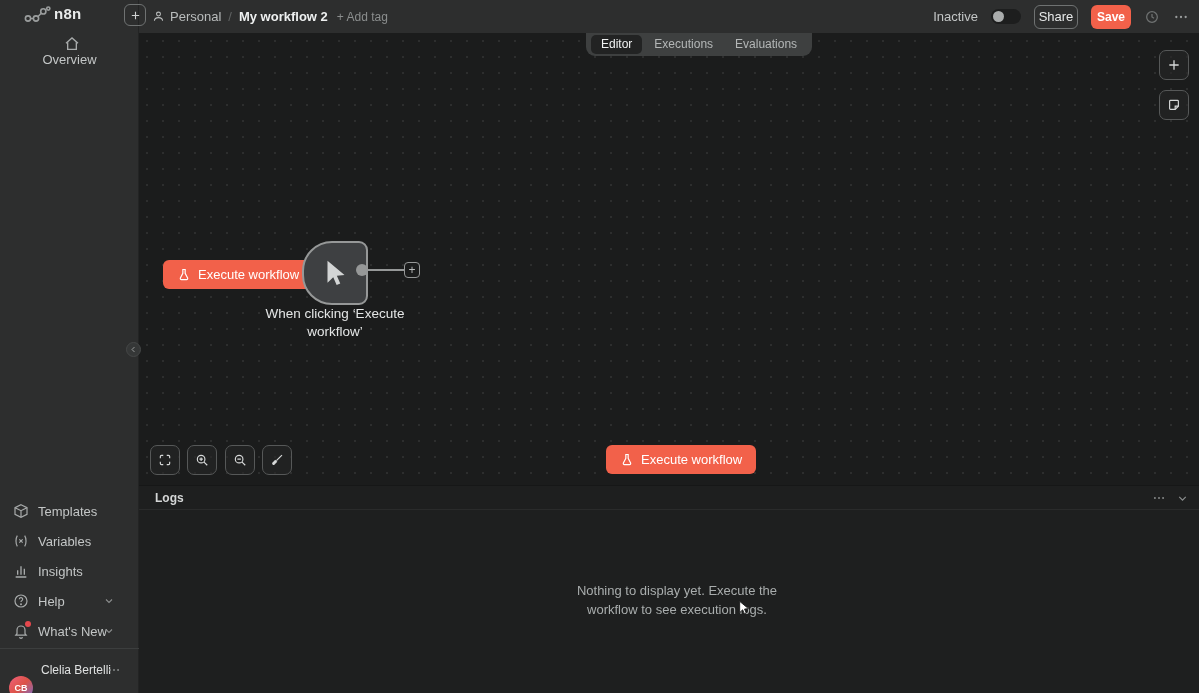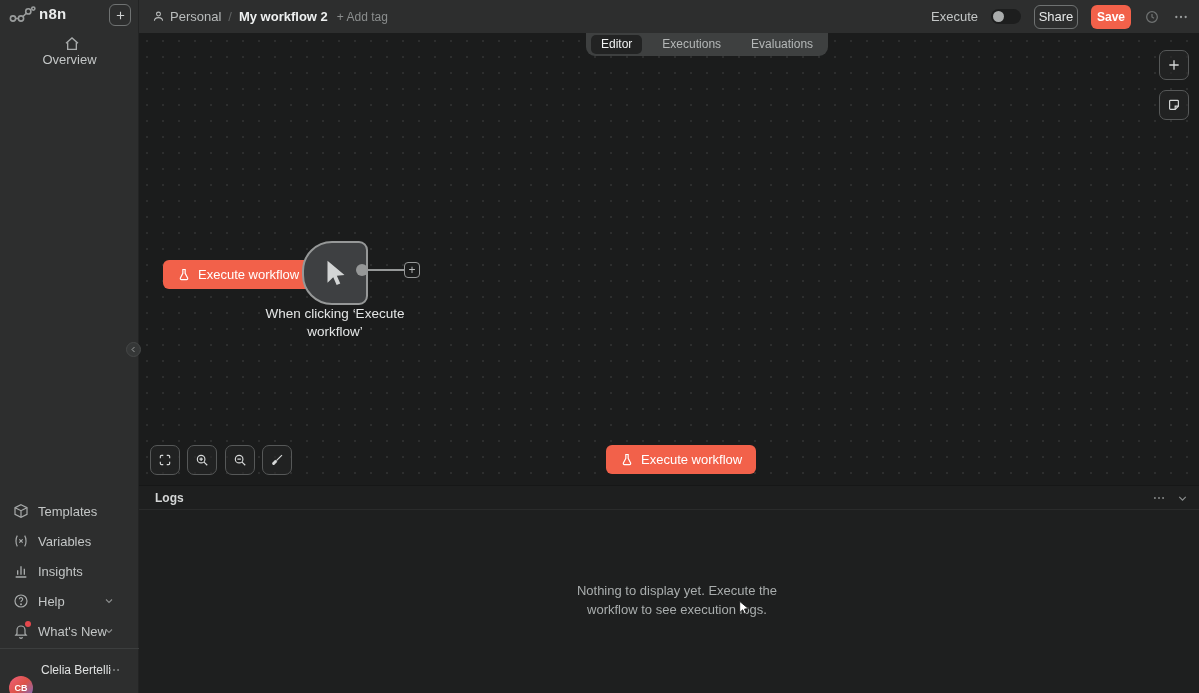--- a/index.html
+++ b/index.html
@@ -3,21 +3,21 @@
 <meta charset="utf-8">
 <style>
   * { margin:0; padding:0; box-sizing:border-box; }
   html,body { width:1199px; height:693px; background:#1b1c1c; overflow:hidden;
     font-family:"Liberation Sans", sans-serif; }
   svg { display:block; }
 
   
   #sidebar { position:absolute; left:0; top:0; width:139px; height:693px;
     background:#2d2e2e; border-right:1px solid #232424; z-index:5; }
-  .logo-row { position:absolute; left:1px; top:0; width:139px; height:30px; }
+  .logo-row { position:absolute; left:16px; top:0; width:139px; height:30px; }
   .logo-mark { position:absolute; left:8px; top:6px; color:#9a9d9d; }
   .logo-text { position:absolute; left:38px; top:5px; color:#e9ebeb; font-size:15px; font-weight:bold; letter-spacing:.3px; }
   .new-btn { position:absolute; left:108px; top:4px; width:22px; height:22px;
     border:1px solid #6f7272; border-radius:6px; background:transparent; color:#cfd1d1;
     display:flex; align-items:center; justify-content:center; cursor:pointer; }
   .side-item { position:absolute; left:0; width:139px; height:30px; display:flex; align-items:center;
     color:#c3c6c6; font-size:13px; cursor:pointer; }
   .side-item .ic { width:16px; height:16px; margin-left:13px; margin-right:9px; color:#a7aaaa; position:relative; flex:none; }
   .side-item .chev { position:absolute; right:24px; color:#8b8e8e; }
   .red-dot { position:absolute; right:-2px; top:-2px; width:6px; height:6px; border-radius:50%; background:#e5484d; }
@@ -44,21 +44,21 @@
   .toggle { width:30px; height:15px; border-radius:8px; background:#1d1e1e; position:relative; cursor:pointer; }
   .toggle .knob { position:absolute; left:2px; top:2px; width:11px; height:11px; border-radius:50%; background:#a9acac; }
   .btn { border-radius:6px; font-size:13px; height:24px; display:flex; align-items:center; justify-content:center;
     cursor:pointer; font-family:inherit; }
   .btn-share { border:1px solid #6f7272; background:transparent; color:#e6e8e8; width:44px; }
   .btn-save { border:none; background:#f2614a; color:#fff; width:40px; font-weight:bold; font-size:12px; }
   .icon-btn-flat { color:#6f7272; cursor:pointer; display:flex; align-items:center; }
 
   
   #tabbar { position:absolute; left:586px; top:33px; height:23px; background:#3e4040;
-    border-radius:0 0 9px 9px; display:flex; align-items:center; padding:0 5px; gap:10px; z-index:6; }
+    border-radius:0 0 9px 9px; display:flex; align-items:center; padding:0 5px; gap:2px; z-index:6; }
   .tab { font-size:12px; color:#b4b7b7; padding:2px 10px; border-radius:5px; cursor:pointer; line-height:15px; }
   .tab.active { background:#222323; color:#f0f2f2; }
 
   
   #canvas { position:absolute; left:139px; top:33px; width:1060px; height:452px; background:#1b1c1c;
     background-image:radial-gradient(circle,#2d2e2e 1px, transparent 1.2px); background-size:16px 16px; }
   .sq-btn { position:absolute; width:30px; height:30px; border:1px solid #565858; border-radius:7px;
     background:rgba(38,39,39,.6); color:#d7d9d9; display:flex; align-items:center; justify-content:center; cursor:pointer; }
   .exec-btn { position:absolute; height:29px; border:none; border-radius:6px; background:#f2614a; color:#fff;
     font-size:13px; font-family:inherit; display:flex; align-items:center; gap:7px; padding:0 14px; cursor:pointer; }
@@ -209,21 +209,21 @@
             <path d="M4.5 20 c0-4 3.5-6 7.5-6 s7.5 2 7.5 6"></path>
           </svg>
       </span>
       <span>Personal</span>
     </span>
     <span class="crumb-sep">/</span>
     <span class="wf-title">My workflow 2</span>
     <span class="add-tag">+ Add tag</span>
   </div>
   <div class="tb-right">
-    <span class="status-lbl">Execute</span>
+    <span class="status-lbl">Inactive</span>
     <span class="toggle">
         <span class="knob"></span>
       </span>
     <button class="btn btn-share">Share</button>
     <button class="btn btn-save">Save</button>
     <span class="icon-btn-flat">
       <svg viewBox="0 0 24 24" width="16" height="16" fill="none" stroke="currentColor" stroke-width="1.9">
           <circle cx="12" cy="12" r="8"></circle>
           <path d="M12 7.5 V12 l3 2"></path>
         </svg>

